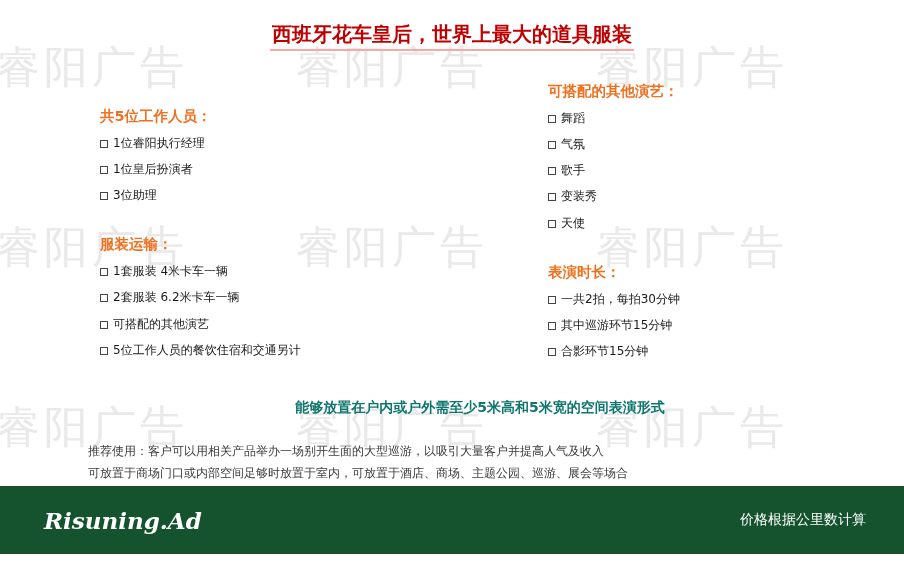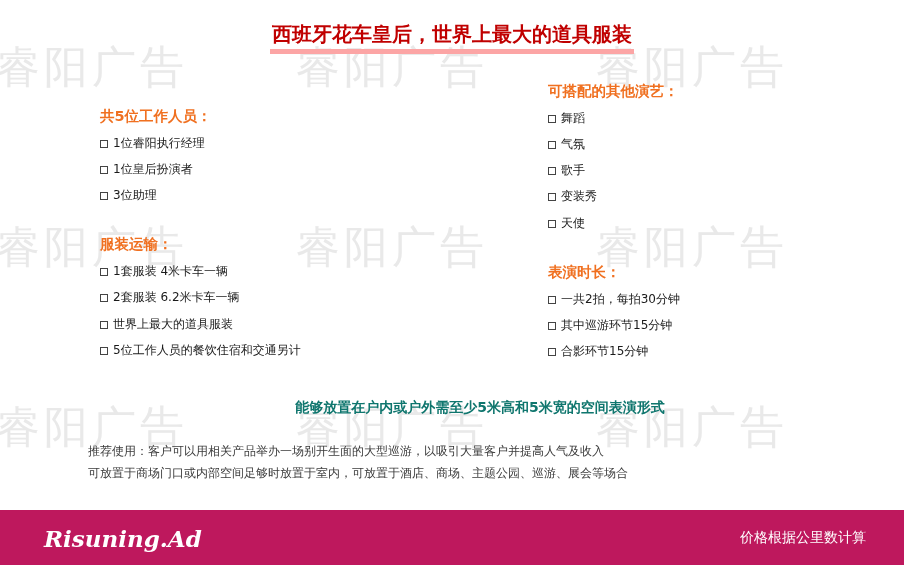--- a/index.html
+++ b/index.html
@@ -35,21 +35,21 @@
   .content{position:relative;z-index:2;}
 
   .title-wrap{
     position:absolute;left:0;top:22px;width:904px;text-align:center;
   }
   .title{
     display:inline-block;
     font-size:20px;
     font-weight:bold;
     color:#c00000;
-    border-bottom:5px solid #fca5a5;
+    border-bottom:2px solid #fca5a5;
     padding:0 2px 3px 2px;
     line-height:1.2;
   }
 
   .col-left{position:absolute;left:100px;top:82px;width:380px;margin-top:25px;}
   .col-right{position:absolute;left:548px;top:82px;width:340px;}
 
   .sec-head{
     color:#f07020;
     font-size:14.5px;
@@ -90,22 +90,22 @@
   }
   .note-small{
     position:absolute;left:88px;top:440px;width:790px;
     color:#3a3a3a;
     font-size:12px;
     line-height:1.85;
   }
 
   
   .footer{
-    position:absolute;left:0;bottom:0;width:904px;height:55px;
-    background:#be185d;
+    position:absolute;left:0;bottom:11px;width:904px;height:68px;
+    background:#14532d;
     z-index:3;
   }
   .brand{
     position:absolute;left:44px;top:50%;transform:translateY(-50%);
     color:#ffffff;font-size:23px;font-weight:bold;font-style:italic;
     letter-spacing:0px;
     font-family:"DejaVu Serif","Liberation Serif",serif;
   }
   .footer-right{
     position:absolute;right:38px;top:50%;transform:translateY(-50%);
@@ -158,21 +158,21 @@
       <div class="item">
         <span class="bullet"></span>
         <span class="item-text">1套服装 4米卡车一辆</span>
       </div>
       <div class="item">
         <span class="bullet"></span>
         <span class="item-text">2套服装 6.2米卡车一辆</span>
       </div>
       <div class="item">
         <span class="bullet"></span>
-        <span class="item-text">世界上最大的道具服装</span>
+        <span class="item-text">可搭配的其他演艺</span>
       </div>
       <div class="item">
         <span class="bullet"></span>
         <span class="item-text">5位工作人员的餐饮住宿和交通另计</span>
       </div>
     </div>
 
   </div>
 
   <div class="col-right">

